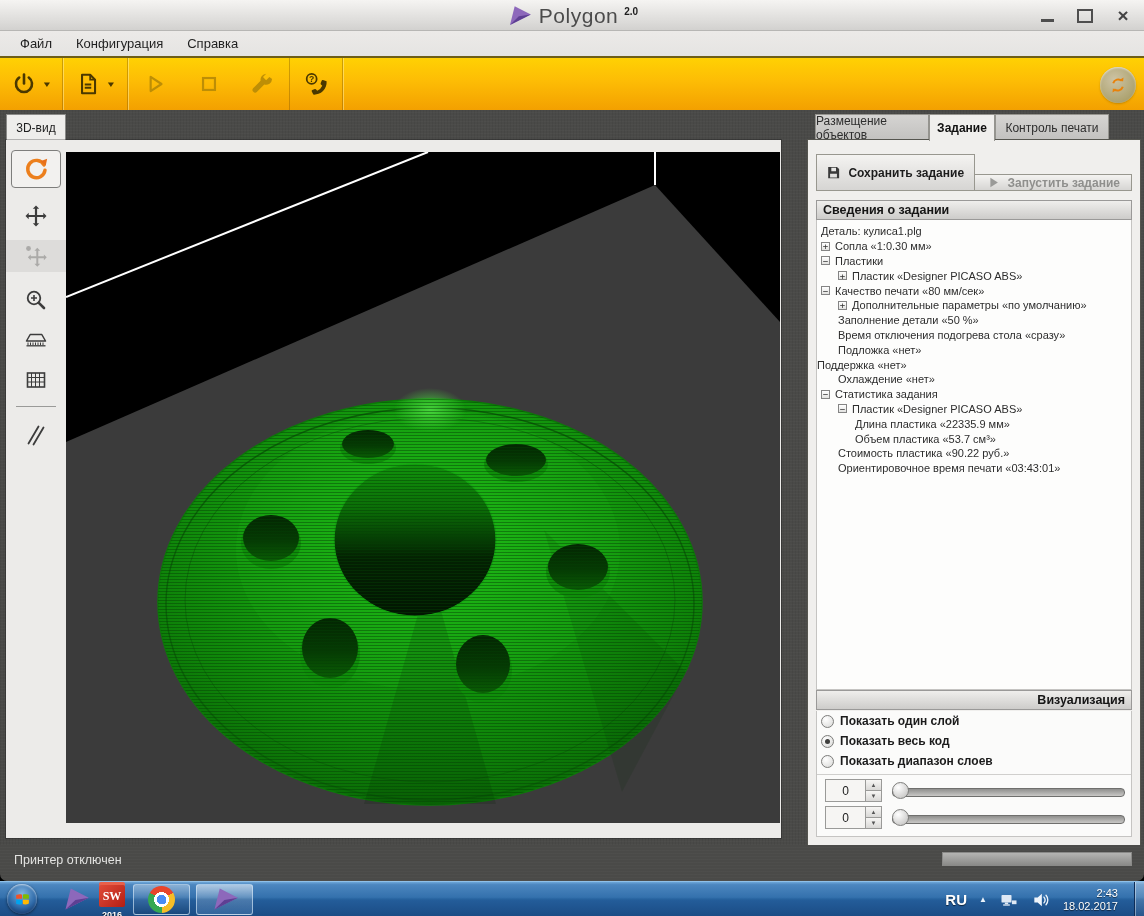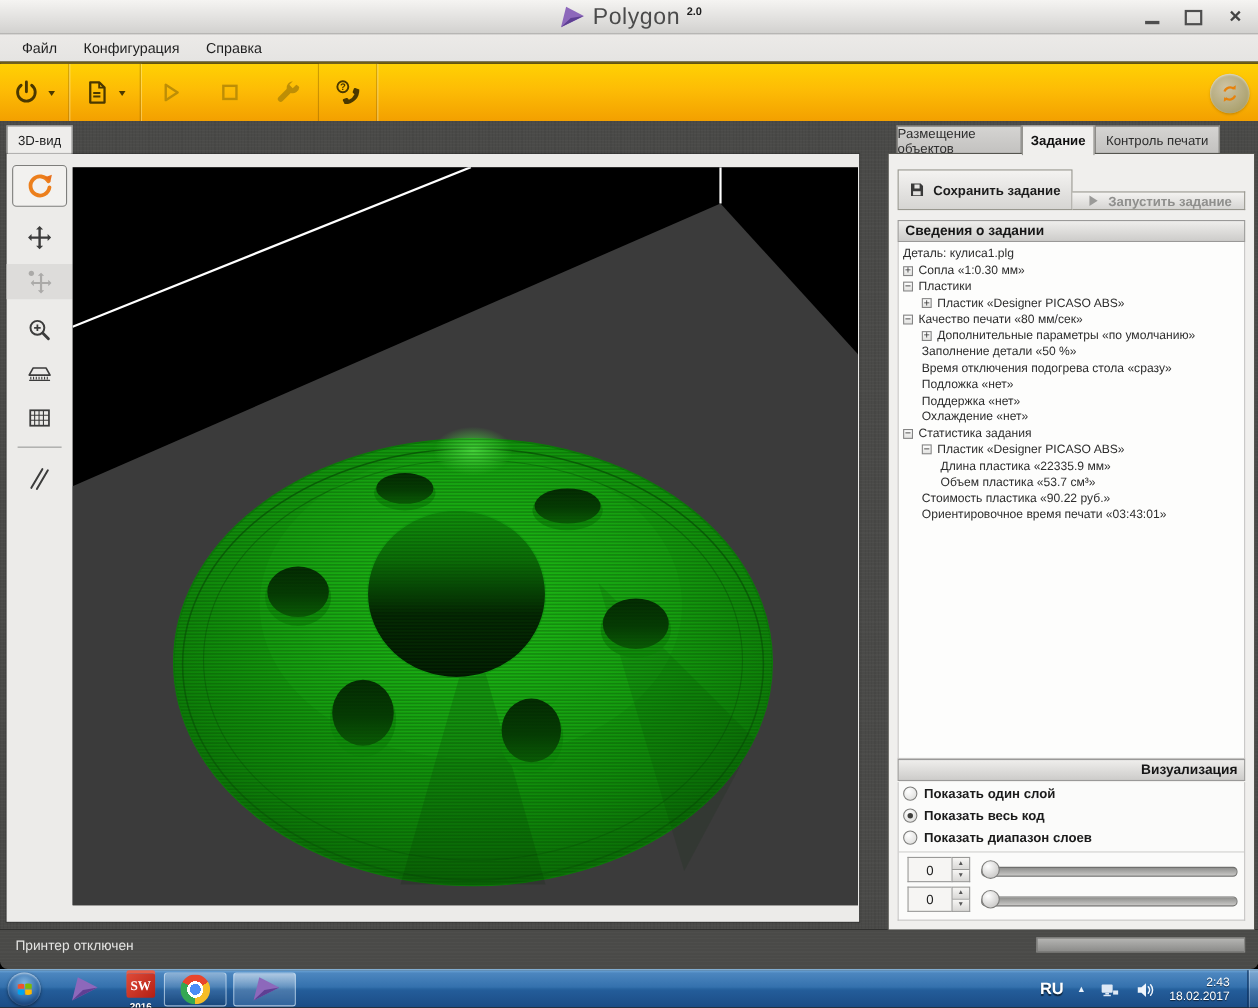--- a/index.html
+++ b/index.html
@@ -116,21 +116,21 @@
     background:radial-gradient(circle at 50% 32%,#7fb3e0,#2f6aa8 55%,#153a6e 82%,#0d2c57);
     box-shadow:inset 0 1px 2px rgba(255,255,255,.7),0 1px 3px rgba(0,0,0,.5);
     display:flex;align-items:center;justify-content:center;}
   .orb svg{width:17px;height:17px;}
   .task-icon{display:flex;align-items:center;justify-content:center;}
   .ti-plain{width:42px;height:32px;margin-left:18px;}
   .ti-plain svg{width:30px;height:28px;}
   .task-box{width:57px;height:31px;margin-left:6px;border:1px solid rgba(210,230,248,.65);border-radius:3px;
     background:linear-gradient(rgba(255,255,255,.35),rgba(255,255,255,.08) 50%,rgba(0,0,0,.08));box-sizing:border-box;}
   .task-box.active{background:linear-gradient(rgba(255,255,255,.55),rgba(255,255,255,.18) 50%,rgba(120,170,220,.25));}
-  .sw-cube{position:relative;width:30px;height:36px;margin-left:16px;}
+  .sw-cube{position:relative;width:30px;height:36px;margin-left:0;}
   .sw-face{position:absolute;left:2px;top:4px;width:26px;height:22px;background:linear-gradient(135deg,#e04b38,#b31f14);
     border-radius:2px;box-shadow:0 -3px 0 #e8604a;display:flex;align-items:center;justify-content:center;}
   .sw-label{font-size:12px;font-weight:bold;color:#fff;font-family:"Liberation Serif",serif;}
   .sw-year{position:absolute;left:0;bottom:-3px;width:30px;text-align:center;font-size:9px;font-weight:bold;color:#fff;
     text-shadow:0 1px 1px #000;}
   .chrome-logo{width:27px;height:27px;border-radius:50%;
     background:radial-gradient(circle,#4a8cf5 0 5px,#fff 5px 7.5px,transparent 7.5px),
       conic-gradient(from -60deg,#e8452c 0 120deg,#f6bd27 0 240deg,#35a852 0 360deg);}
   .tray{position:absolute;right:0;top:0;height:35px;display:flex;align-items:center;gap:12px;padding-right:0;}
   .tray-lang{font-size:15px;font-weight:bold;color:#fff;text-shadow:0 1px 1px rgba(0,0,0,.6);}
@@ -472,21 +472,21 @@
           </div>
           <div class="tree-row" style="padding-left: 21px;">
             <span class="tree-label">Заполнение детали «50 %»</span>
           </div>
           <div class="tree-row" style="padding-left: 21px;">
             <span class="tree-label">Время отключения подогрева стола «сразу»</span>
           </div>
           <div class="tree-row" style="padding-left: 21px;">
             <span class="tree-label">Подложка «нет»</span>
           </div>
-          <div class="tree-row" style="padding-left: 21px;">
+          <div class="tree-row" style="">
             <span class="tree-label">Поддержка «нет»</span>
           </div>
           <div class="tree-row" style="padding-left: 21px;">
             <span class="tree-label">Охлаждение «нет»</span>
           </div>
           <div class="tree-row" style="padding-left: 4px;">
             <span class="tgl">−</span>
             <span class="tree-label">Статистика задания</span>
           </div>
           <div class="tree-row" style="padding-left: 21px;">

